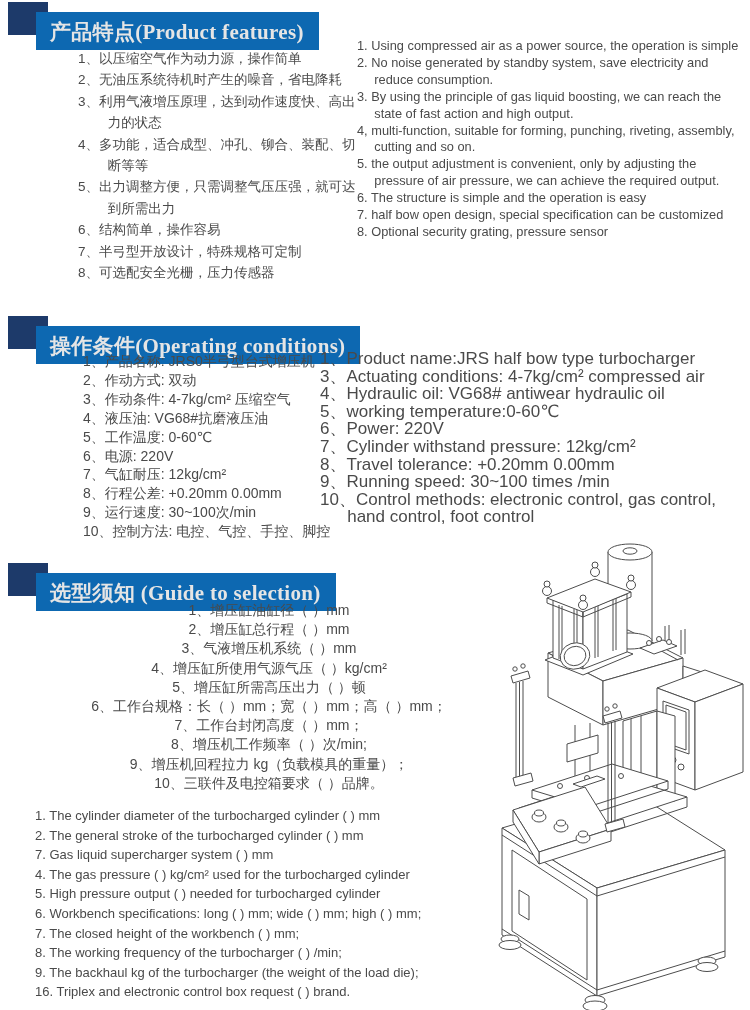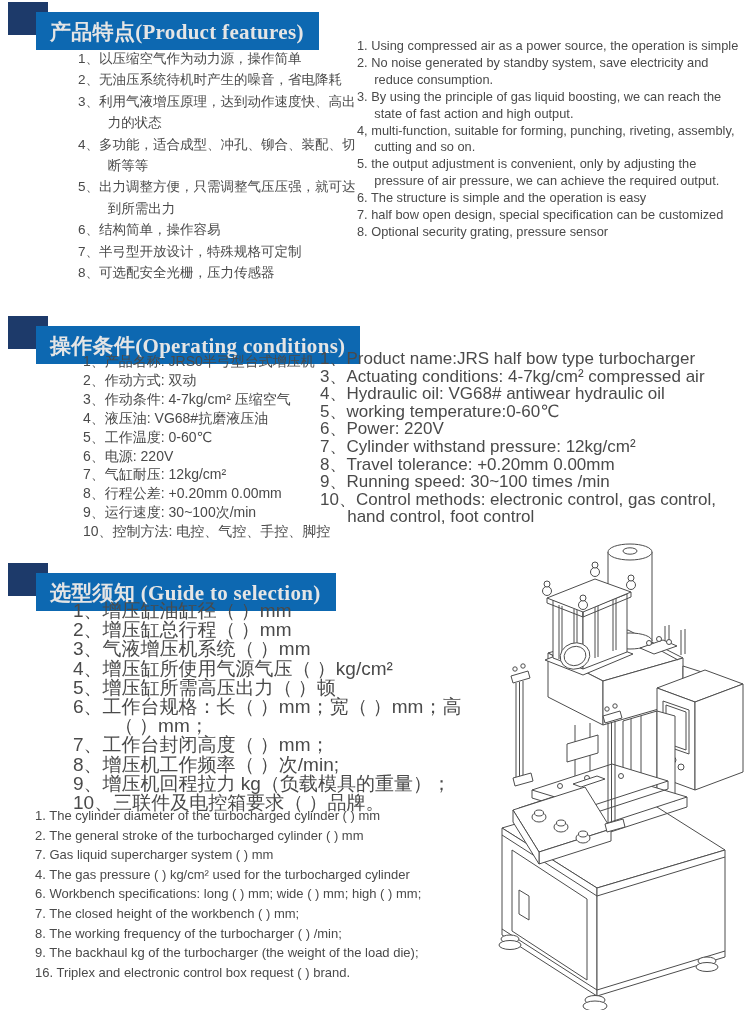--- a/index.html
+++ b/index.html
@@ -14,21 +14,21 @@
            letter-spacing:0.3px;text-align:right;}
   
   .list{position:absolute;}
   .li-cn{padding-left:2.2em;text-indent:-2.2em;margin-left:38px;}
   .li-en{padding-left:1.35em;text-indent:-1.35em;}
   .list-feat-cn{left:40px;top:48px;width:318px;font-size:13.5px;line-height:21.4px;}
   .list-feat-en{left:357px;top:38px;width:392px;font-size:12.8px;line-height:16.9px;}
   .list-cond-cn{left:45px;top:352px;width:300px;font-size:14px;line-height:18.9px;}
   .list-cond-en{left:320px;top:350px;width:400px;font-size:17px;line-height:17.6px;}
   .list-cond-en .li-en{padding-left:1.6em;text-indent:-1.6em;}
-  .list-sel-cn{left:35px;top:601px;width:430px;font-size:19px;line-height:19.2px;}
+  .list-sel-cn{left:35px;top:601px;width:430px;font-size:14px;line-height:19.2px;text-align:center;}
   .list-sel-en{left:35px;top:806px;width:460px;font-size:13px;line-height:19.6px;}
   .list-sel-en .li-en{padding-left:1.5em;text-indent:-1.5em;}
   
   .illustration{position:absolute;left:435px;top:538px;width:315px;height:472px;}
   .illustration svg{display:block;}
   .illustration *{vector-effect:non-scaling-stroke;}
 </style>
 </head>
 <body>
 
@@ -101,20 +101,21 @@
       <div class="li-cn">7、工作台封闭高度（ ）mm；</div>
       <div class="li-cn">8、增压机工作频率（ ）次/min;</div>
       <div class="li-cn">9、增压机回程拉力 kg（负载模具的重量）；</div>
       <div class="li-cn">10、三联件及电控箱要求（ ）品牌。</div>
     </div>
   <div class="list list-sel-en">
       <div class="li-en">1. The cylinder diameter of the turbocharged cylinder ( ) mm</div>
       <div class="li-en">2. The general stroke of the turbocharged cylinder ( ) mm</div>
       <div class="li-en">7. Gas liquid supercharger system ( ) mm</div>
       <div class="li-en">4. The gas pressure ( ) kg/cm² used for the turbocharged cylinder</div>
+      <div class="li-en">5. High pressure output ( ) needed for turbocharged cylinder</div>
       <div class="li-en">6. Workbench specifications: long ( ) mm; wide ( ) mm; high ( ) mm;</div>
       <div class="li-en">7. The closed height of the workbench ( ) mm;</div>
       <div class="li-en">8. The working frequency of the turbocharger ( ) /min;</div>
       <div class="li-en">9. The backhaul kg of the turbocharger (the weight of the load die);</div>
       <div class="li-en">16. Triplex and electronic control box request ( ) brand.</div>
     </div>
 
   <div class="illustration">
     <svg width="315" height="472" viewBox="0 0 315 472" fill="none" stroke="#4d4d4d" stroke-width="1" stroke-linejoin="round">
 

